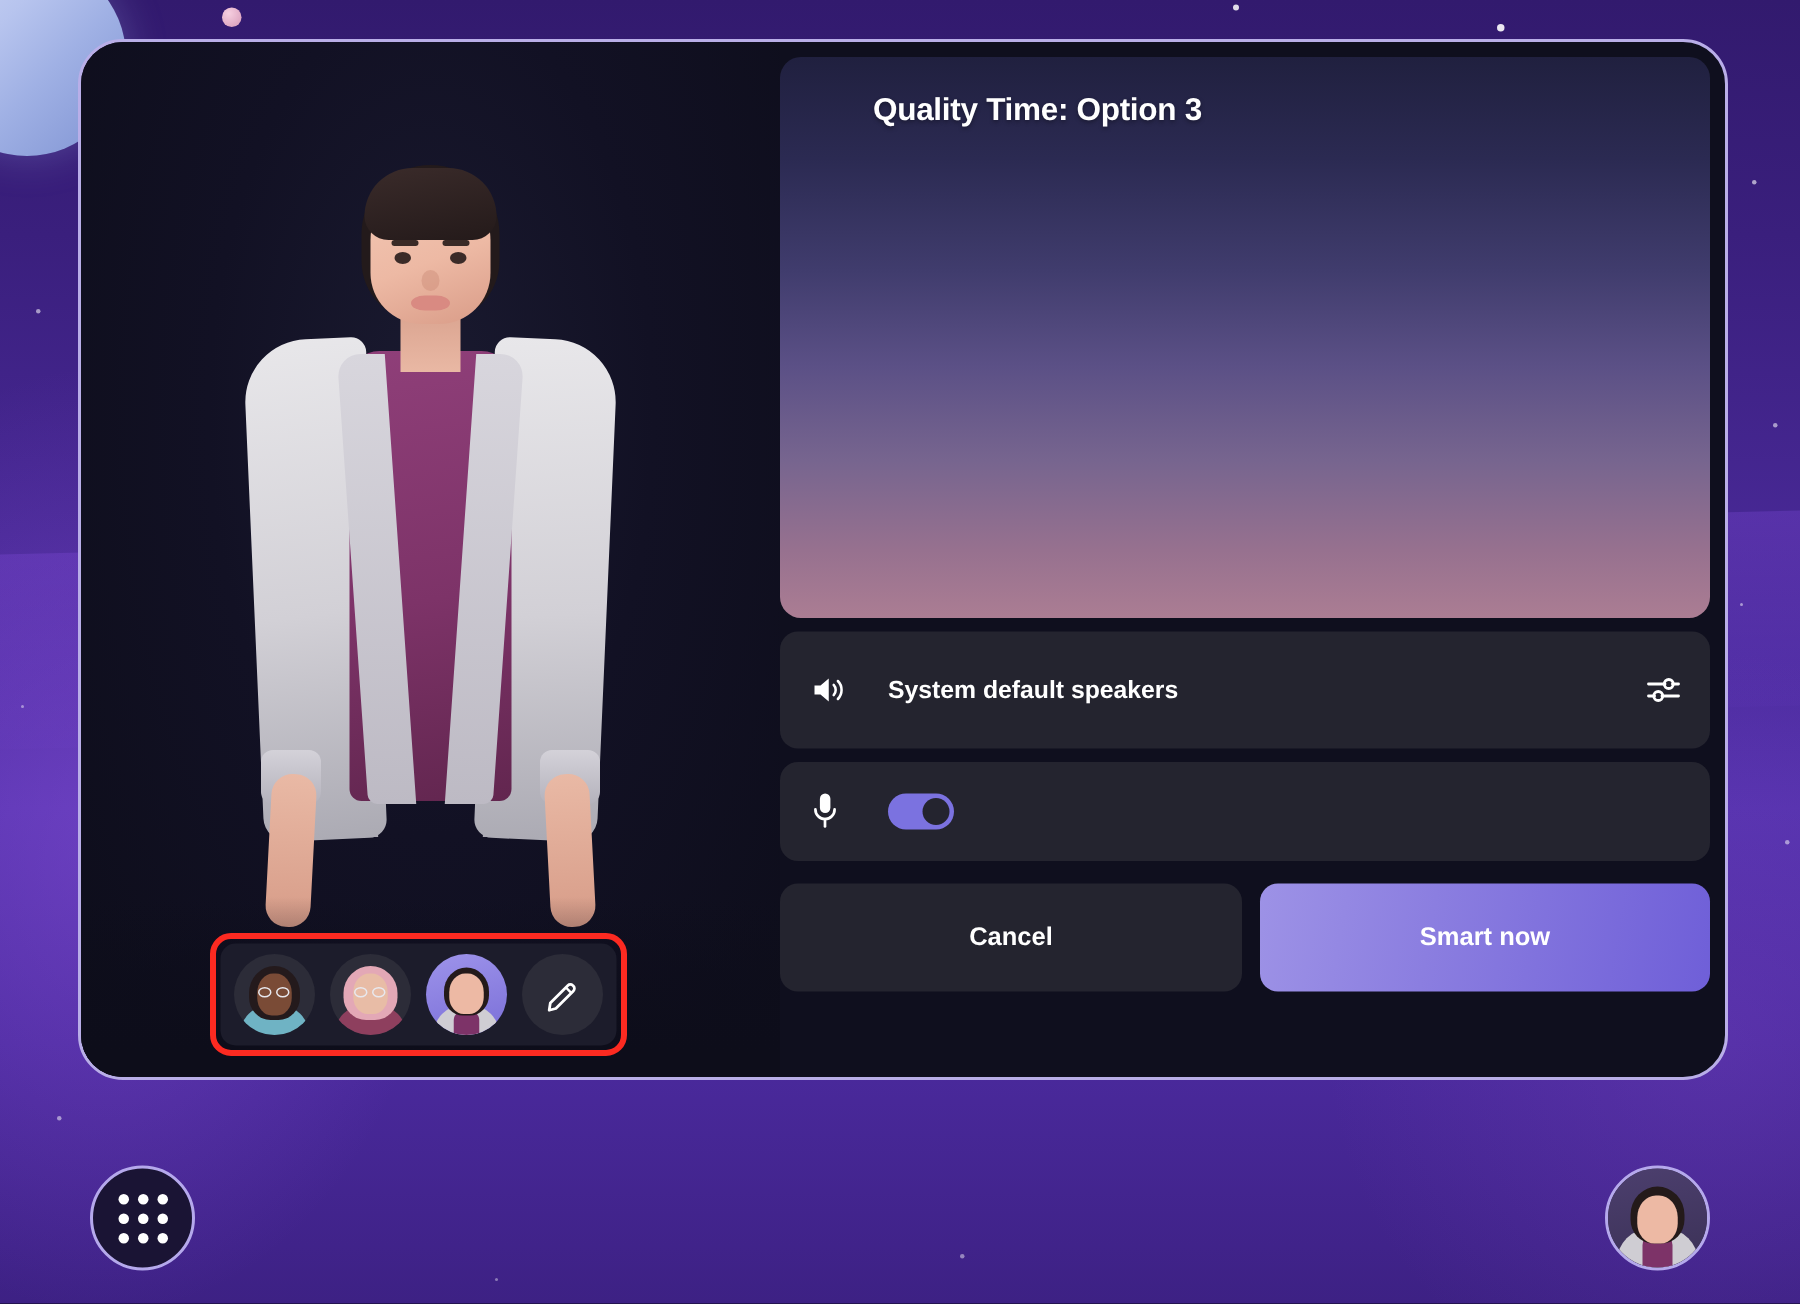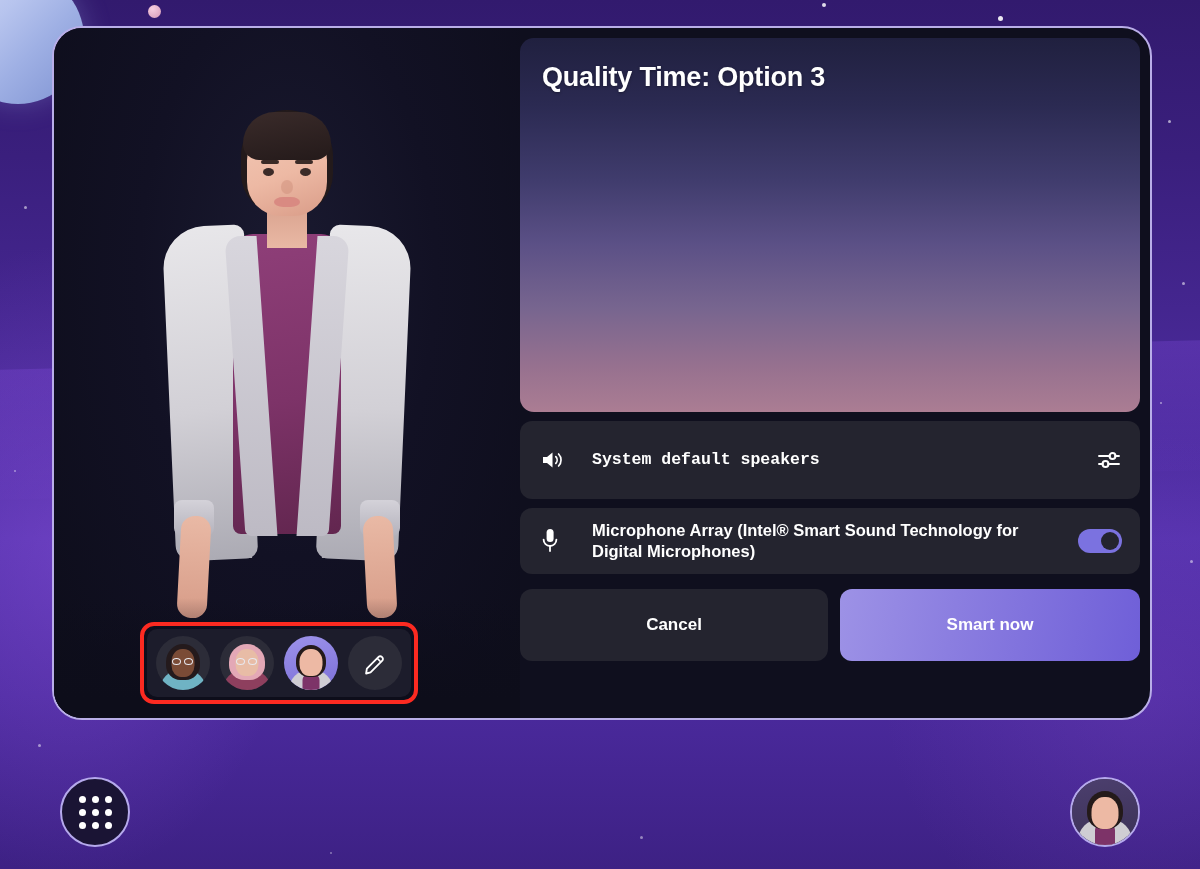--- a/index.html
+++ b/index.html
@@ -207,39 +207,40 @@
     border-radius: 14px;
     background: linear-gradient(180deg,
       #20203f 0%, #2b2a52 18%, #403c6d 38%,
       #5b5086 55%, #77658f 72%, #97718f 88%, #ab7d93 100%);
     overflow: hidden;
   }
   .preview-text {
     position: absolute; left: 22px; top: 24px;
   }
   .preview-title {
-    font-size: 27px; font-weight: 700; color: #ffffff;
+    font-size: 21px; font-weight: 700; color: #ffffff;
     letter-spacing: -0.2px;
     text-shadow: 0 1px 3px rgba(0,0,0,0.35);
+    margin-left: 40px;
   }
   .preview-sub {
     margin-top: 7px;
     font-size: 13.5px; font-weight: 600; color: #f0eef8;
     text-shadow: 0 1px 3px rgba(0,0,0,0.35);
   }
 
   .row {
     background: #24242f;
     border-radius: 12px;
     display: flex; align-items: center;
     padding: 0 18px 0 20px;
     min-height: 62px;
     cursor: pointer;
   }
-  .row.speaker { height: 78px; font-family: Liberation Mono, monospace; }
+  .row.speaker { height: 78px; }
   .row.mic { min-height: 66px; padding-top: 6px; padding-bottom: 6px; }
   .row.hint {
     background: transparent;
     cursor: default;
     min-height: 56px;
     padding-left: 20px;
     align-items: flex-start;
     padding-top: 8px;
   }
   .row-ico {
@@ -429,21 +430,20 @@
     </div>
 
     <div class="row mic">
       <span class="row-ico">
         <svg width="20" height="28" viewBox="0 0 20 28" fill="none">
           <rect x="6.6" y="2" width="7" height="13" rx="3.5" fill="#ffffff"></rect>
           <path d="M3.6 12.6a6.4 6.4 0 0 0 12.8 0" stroke="#ffffff" stroke-width="1.8" stroke-linecap="round" fill="none"></path>
           <path d="M10 19v5" stroke="#ffffff" stroke-width="1.8" stroke-linecap="round"></path>
         </svg>
       </span>
-      <span class="row-label">Microphone Array (Intel® Smart Sound Technology for Digital Microphones)</span>
       <span class="row-action">
         <button class="toggle">
           <span class="knob"></span>
         </button>
       </span>
     </div>
 
 
     <div class="actions">
       <button class="btn btn-cancel">Cancel</button>

